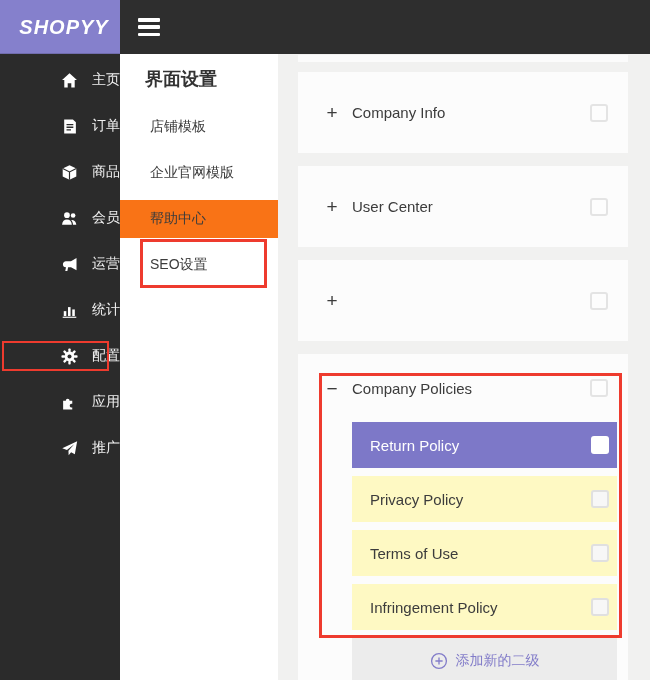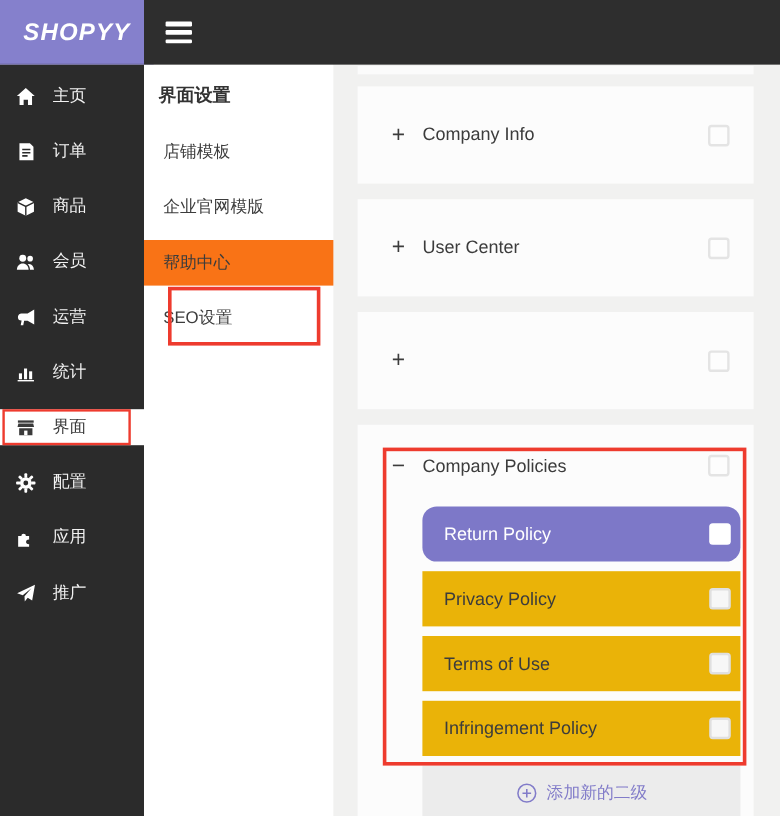--- a/index.html
+++ b/index.html
@@ -23,38 +23,38 @@
     display:flex;align-items:center;
   }
   .hamburger{width:22px;height:18px;margin-left:18px;display:flex;flex-direction:column;justify-content:space-between;cursor:pointer;}
   .hamburger span{display:block;height:3.5px;background:#fff;border-radius:1px;}
   
   .sidebar{
     position:absolute;left:0;top:54px;width:120px;bottom:0;background:#2b2b2b;
     padding-top:3px;box-sizing:border-box;
   }
   .side-item{
-    height:46px;display:flex;align-items:center;padding-left:12px;
-    color:#f2f2f2;font-size:14px;cursor:pointer;box-sizing:border-box;
+    height:46px;display:flex;align-items:center;padding-left:24px;
+    color:#f2f2f2;font-size:14px;cursor:pointer;box-sizing:border-box;justify-content:flex-end;
   }
   .side-item .ic{width:18px;height:18px;margin-right:14px;display:flex;align-items:center;justify-content:center;flex:0 0 18px;}
   .side-item.active{
     background:#fff;color:#3a3a3a;height:30px;margin:8px 0;
   }
   
   .submenu{
     position:absolute;left:120px;top:54px;width:158px;bottom:0;background:#fff;
     box-sizing:border-box;
   }
   .submenu-title{
-    height:50px;display:flex;align-items:center;padding-left:12px;
-    font-size:15px;font-weight:bold;color:#333;
+    height:50px;display:flex;align-items:center;padding-left:25px;
+    font-size:18px;font-weight:bold;color:#333;
   }
   .sub-item{
-    height:46px;display:flex;align-items:center;padding-left:16px;
+    height:46px;display:flex;align-items:center;padding-left:30px;
     font-size:14px;color:#3c3c3c;cursor:pointer;box-sizing:border-box;
   }
   .sub-item.active{background:#f97316;height:38px;margin:4px 0;}
   
   .main{
     position:absolute;left:278px;top:54px;right:0;bottom:0;background:#f1f1f0;
     overflow:hidden;
   }
   .card-sliver{
     position:absolute;left:20px;top:1px;width:330px;height:7px;background:#fbfbfb;
@@ -72,26 +72,26 @@
     text-align:center;flex:0 0 14px;line-height:1;
   }
   .panel-label{font-size:15px;color:#3c3c3c;}
   .cb{
     width:18px;height:18px;border:2px solid #e4e4e4;border-radius:3px;
     background:#fdfdfd;box-sizing:border-box;margin-left:auto;margin-right:20px;
     cursor:pointer;flex:0 0 18px;
   }
   .card.expanded{height:326px;overflow:hidden;}
   .sub-row{
-    margin-left:54px;width:265px;height:46px;margin-bottom:8px;background:#eab308;
+    margin-left:54px;width:265px;height:46px;margin-bottom:8px;background:#fef9c3;
     display:flex;align-items:center;padding-left:18px;box-sizing:border-box;
     font-size:15px;color:#3c3c3c;cursor:pointer;
   }
   .sub-row .cb{margin-right:8px;background:#f7f7f7;border-color:#e0e0e0;}
-  .sub-row.selected{background:#7d78c8;color:#fff;border-radius:12px;}
+  .sub-row.selected{background:#7d78c8;color:#fff;}
   .sub-row.selected .cb{background:#fff;border:none;}
   .add-row{
     margin-left:54px;width:265px;height:46px;margin-top:4px;background:#ececec;
     display:flex;align-items:center;justify-content:center;gap:8px;
     font-size:14px;color:#827cc9;cursor:pointer;box-sizing:border-box;
   }
   
   .ann{position:absolute;border:3px solid #ee3b2e;pointer-events:none;z-index:50;box-sizing:border-box;}
   .ann.thin{border-width:2px;}
   svg{display:block;}
@@ -165,33 +165,20 @@
         <svg width="17" height="17" viewBox="0 0 16 16">
             <g fill="#fff">
               <rect x="2.6" y="8.6" width="2.4" height="4.6"></rect>
               <rect x="6.6" y="4.8" width="2.4" height="8.4"></rect>
               <rect x="10.6" y="7" width="2.4" height="6.2"></rect>
               <rect x="1.6" y="13.8" width="12.8" height="1.1"></rect>
             </g>
           </svg>
       </span>
       <span>统计</span>
-    </div>
-    <div class="side-item active">
-      <span class="ic">
-        <svg width="17" height="17" viewBox="0 0 16 16">
-            <g fill="#3a3a3a">
-              <rect x="1.8" y="2.2" width="12.4" height="1.8"></rect>
-              <path d="M2.2 4.6h11.6l.7 2.8H1.5z"></path>
-              <path d="M2.8 8.4h10.4v5.4H2.8z"></path>
-            </g>
-            <rect x="6.7" y="10.2" width="2.6" height="3.6" fill="#fff"></rect>
-          </svg>
-      </span>
-      <span>界面</span>
     </div>
     <div class="side-item">
       <span class="ic">
         <svg width="17" height="17" viewBox="0 0 16 16">
             <g fill="#fff">
               <circle cx="8" cy="8" r="4.6"></circle>
               <g>
                 <rect x="6.9" y="0.4" width="2.2" height="3.4" rx="0.7"></rect>
                 <rect x="6.9" y="12.2" width="2.2" height="3.4" rx="0.7"></rect>
                 <rect x="6.9" y="0.4" width="2.2" height="3.4" rx="0.7" transform="rotate(45 8 8)"></rect>

